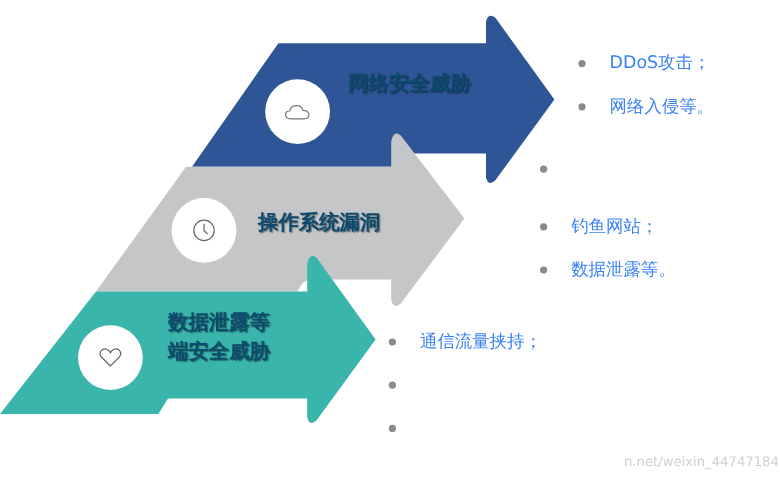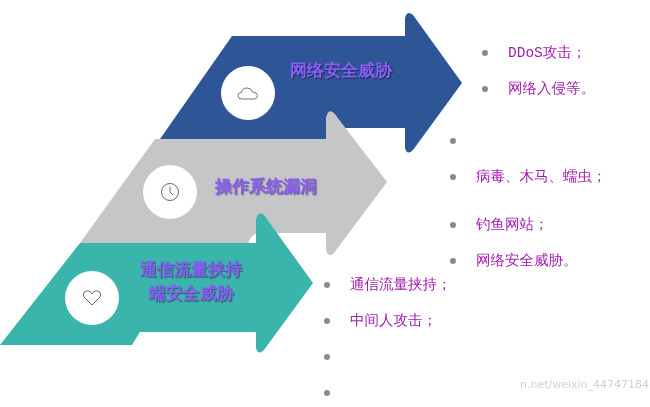--- a/index.html
+++ b/index.html
@@ -1,25 +1,25 @@
 <!DOCTYPE html>
 <html><head>
 <meta charset="utf-8">
 <style>
   html, body { margin:0; padding:0; background:#ffffff; }
   body { width:650px; height:407px; position:relative; overflow:hidden;
          font-family:"DejaVu Sans", sans-serif; }
   svg.shapes { position:absolute; left:0; top:0; }
-  .title { position:absolute; color:#8b5cf6; font-weight:bold; font-size:17px;
+  .title { position:absolute; color:#0c4a6e; font-weight:bold; font-size:17px;
            text-shadow:1px 1px 1px rgba(0,0,0,0.45); line-height:24px; text-align:center;
            white-space:nowrap; }
   .circle { position:absolute; width:54px; height:54px; border-radius:50%; background:#ffffff;
             display:flex; align-items:center; justify-content:center; }
   .list { position:absolute; margin:0; padding:0; list-style:none; }
-  .list li { position:relative; padding-left:28px; font-size:14.5px; color:#a21caf; white-space:nowrap;font-family:Liberation Mono, monospace; }
+  .list li { position:relative; padding-left:28px; font-size:14.5px; color:#3b82f6; white-space:nowrap; }
   .list li .dot { position:absolute; left:2px; top:50%; width:6px; height:6px; margin-top:-3px;
                   border-radius:50%; background:#8a8a8a; }
   .watermark { position:absolute; left:520px; top:378px; font-size:11px; color:rgba(200,200,200,0.85);
                white-space:nowrap; }
 </style>
 </head>
 <body>
 
 <svg class="shapes" width="650" height="407">
 
@@ -44,61 +44,53 @@
   </svg>
 </div>
 <div class="title" style="left:215px; top:174px;">操作系统漏洞</div>
 
 <div class="circle" style="left:65px; top:271px;">
   <svg width="20" height="18" viewBox="0 0 20 18">
     <path d="M10,16 L2.5,8.5 Q0.5,6 2,3.5 Q4,1 7,2 Q9,3 10,5 Q11,3 13,2 Q16,1 18,3.5 Q19.5,6 17.5,8.5 Z" fill="none" stroke="#666" stroke-width="1"></path>
   </svg>
 </div>
 <div class="title" style="left:140px; top:257px;">
-  <div>通信流量挟持</div>
+  <div>数据泄露等</div>
   <div>端安全威胁</div>
 </div>
 
 <ul class="list" style="left:480px; top:40px;">
   <li style="height:36px; line-height:26px;">
     <span class="dot" style="top:13px;"></span>
     <span>DDoS攻击；</span>
   </li>
   <li style="height:36px; line-height:26px;">
     <span class="dot" style="top:13px;"></span>
     <span>网络入侵等。</span>
   </li>
 </ul>
 
 <ul class="list" style="left:448px; top:128px;">
   <li style="height:36px; line-height:26px;">
     <span class="dot" style="top:13px;"></span>
   </li>
-  <li style="height:36px; line-height:26px;">
-    <span class="dot" style="top:13px;"></span>
-    <span>病毒、木马、蠕虫；</span>
-  </li>
   <li style="height:36px; line-height:26px;margin-top:12px;">
     <span class="dot" style="top:13px;"></span>
     <span>钓鱼网站；</span>
   </li>
   <li style="height:36px; line-height:26px;">
     <span class="dot" style="top:13px;"></span>
-    <span>网络安全威胁。</span>
+    <span>数据泄露等。</span>
   </li>
 </ul>
 
 <ul class="list" style="left:322px; top:272px;">
   <li style="height:36px; line-height:26px;text-align:right;">
     <span class="dot" style="top:13px;"></span>
     <span>通信流量挟持；</span>
-  </li>
-  <li style="height:36px; line-height:26px;">
-    <span class="dot" style="top:13px;"></span>
-    <span>中间人攻击；</span>
   </li>
   <li style="height:36px; line-height:26px;">
     <span class="dot" style="top:13px;"></span>
   </li>
   <li style="height:36px; line-height:26px;">
     <span class="dot" style="top:13px;"></span>
   </li>
 </ul>
 
 <div class="watermark">n.net/weixin_44747184</div>

